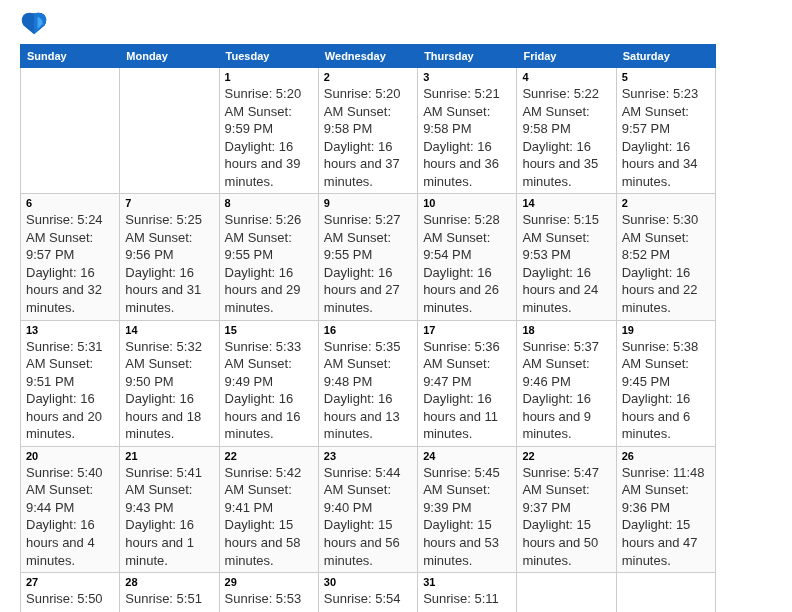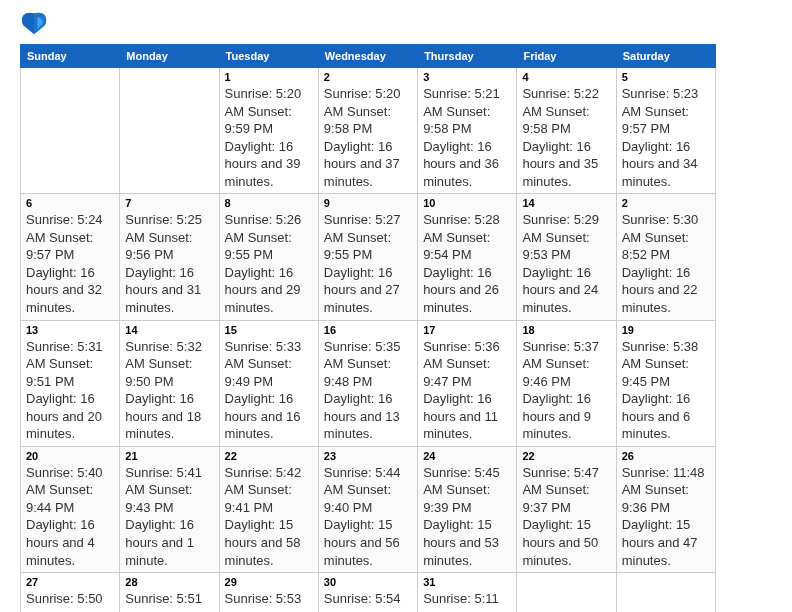--- a/index.html
+++ b/index.html
@@ -205,21 +205,21 @@
           </td>
           <td>
             <span class="day-number">10</span>
             <div class="cell-content">Sunrise: 5:28 AM
 Sunset: 9:54 PM
 Daylight: 16 hours
 and 26 minutes.</div>
           </td>
           <td>
             <span class="day-number">14</span>
-            <div class="cell-content">Sunrise: 5:29 AM
+            <div class="cell-content">Sunrise: 5:15 AM
 Sunset: 9:53 PM
 Daylight: 16 hours
 and 24 minutes.</div>
           </td>
           <td>
             <span class="day-number">2</span>
             <div class="cell-content">Sunrise: 5:30 AM
 Sunset: 8:52 PM
 Daylight: 16 hours
 and 22 minutes.</div>

